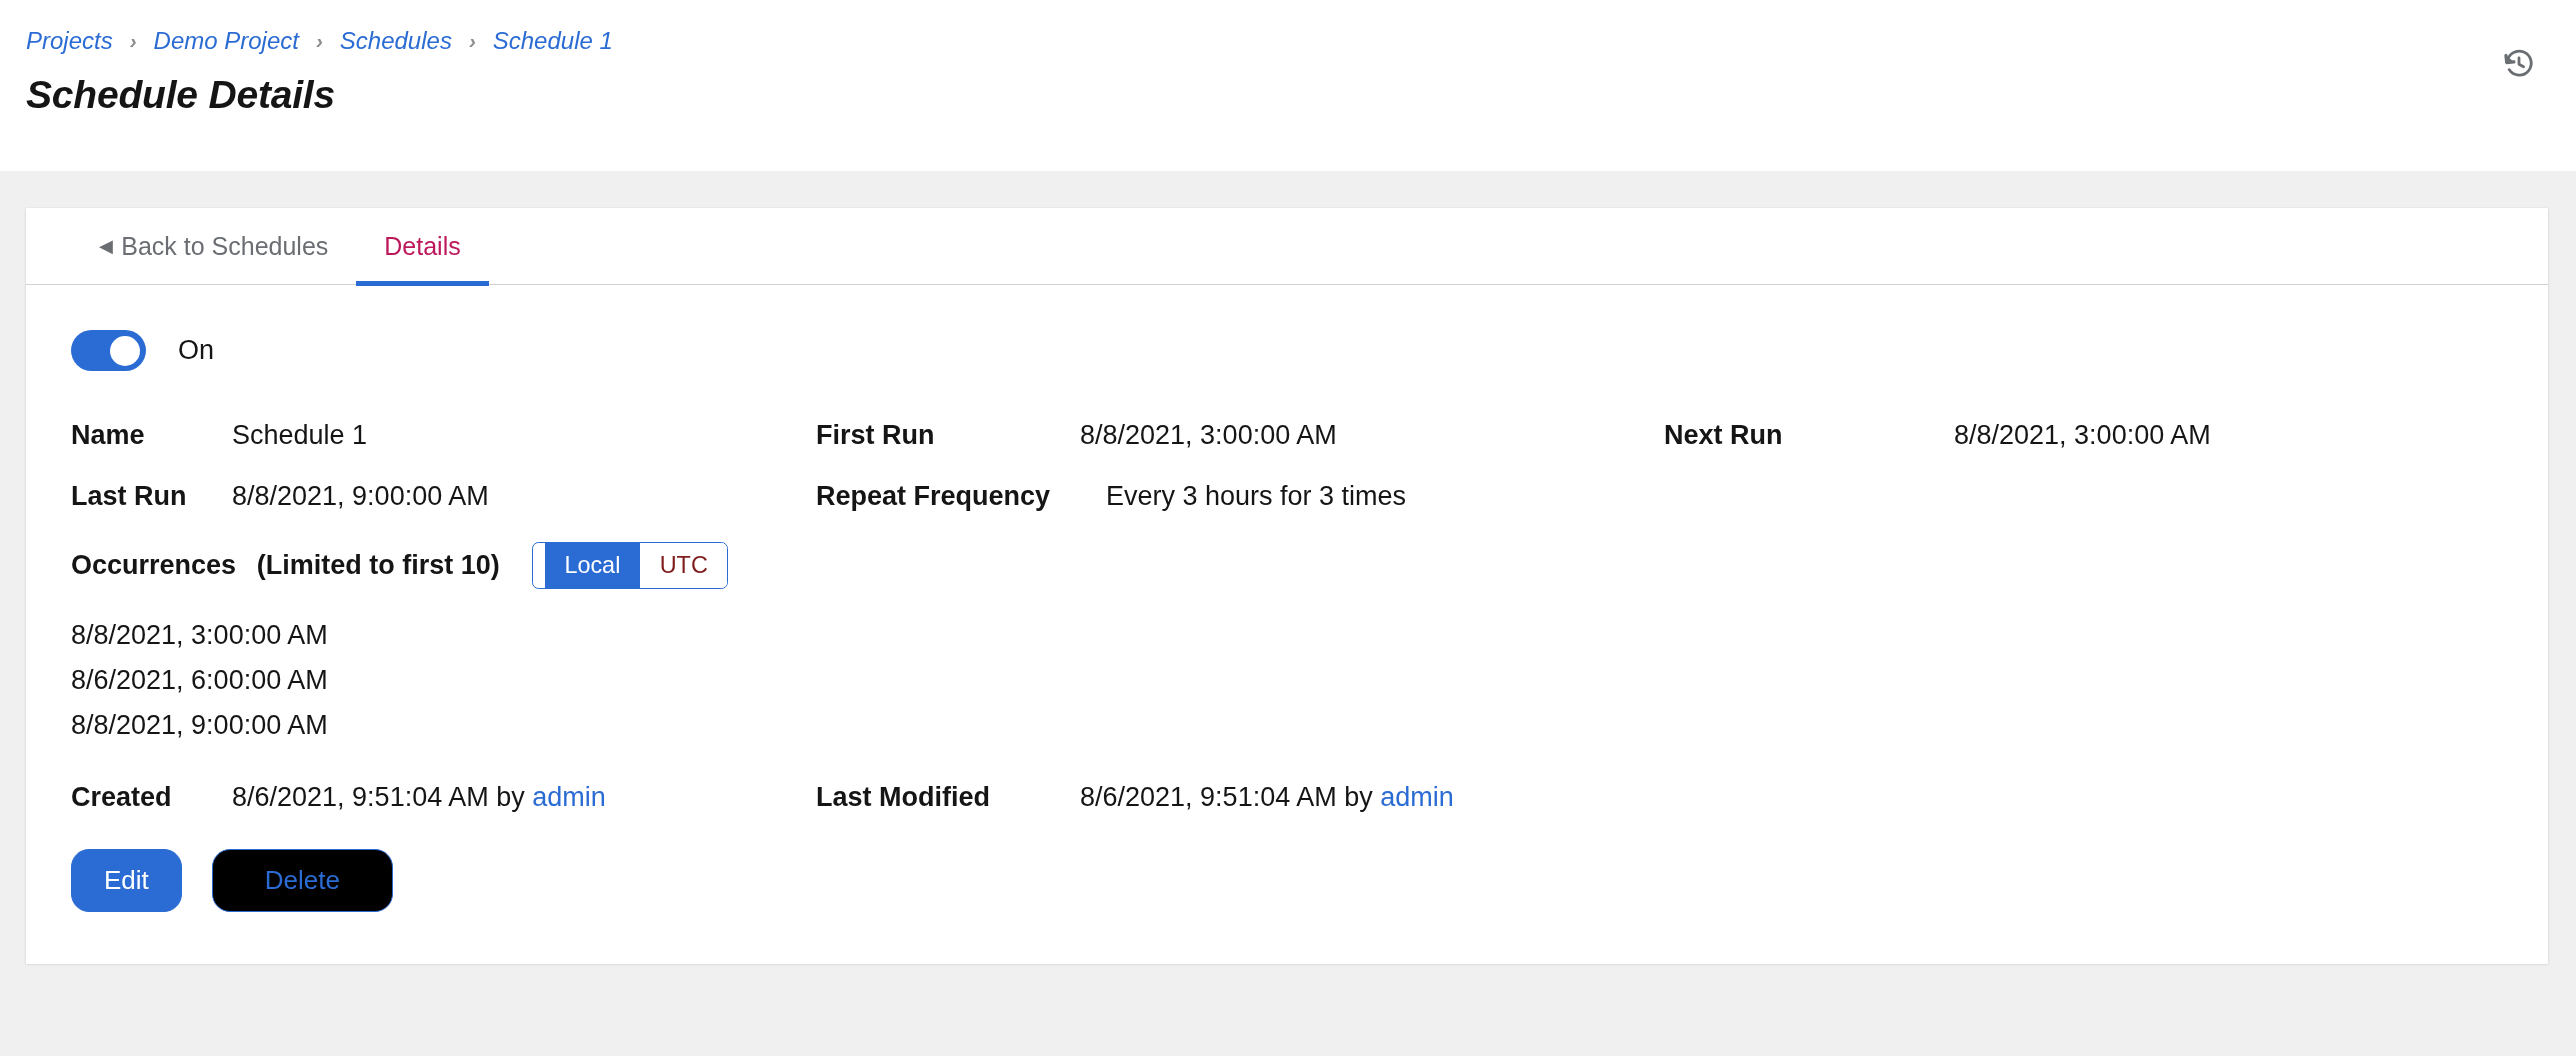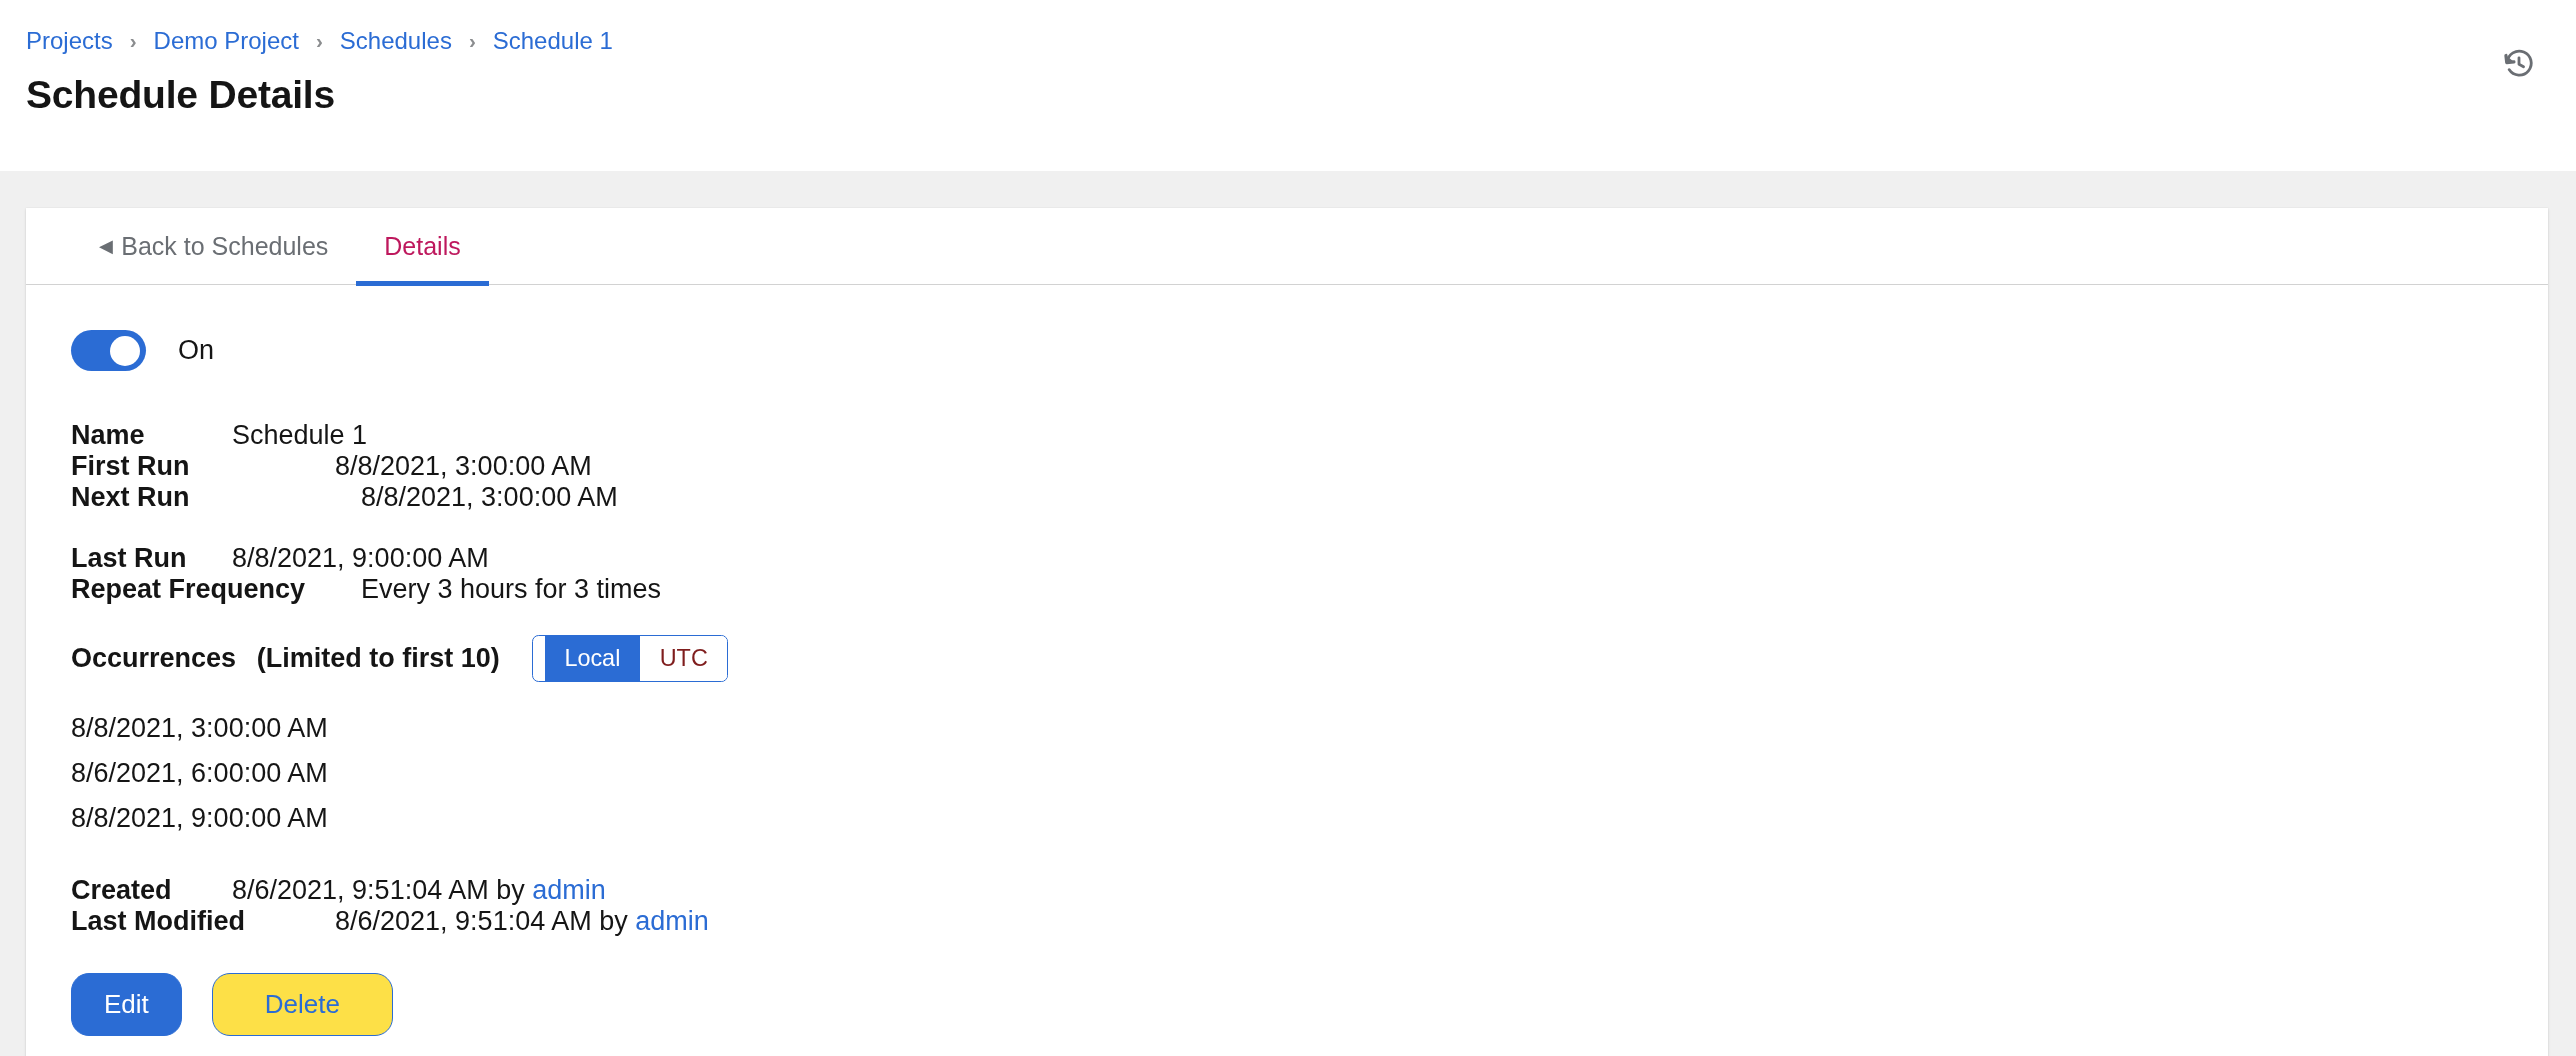--- a/index.html
+++ b/index.html
@@ -12,20 +12,21 @@
     font-family: "Liberation Sans", sans-serif;
     -webkit-font-smoothing: antialiased;
   }
 
   
   .page-header {
     background: #ffffff;
     height: 171px;
     padding: 26px 37px 0 26px;
     position: relative;
+    font-style: italic;
   }
   .breadcrumb {
     display: flex;
     align-items: center;
     font-size: 24px;
     line-height: 28px;
     height: 30px;
     white-space: nowrap;
   }
   .crumb-link {
@@ -145,21 +146,20 @@
 
   
   .details {
     padding: 0 45px;
     margin-top: 49px;
   }
   .row {
     display: flex;
     align-items: flex-start;
     margin-bottom: 30px;
-    flex-direction: column;
   }
   .col {
     display: flex;
     align-items: baseline;
   }
   .col-1 { width: 745px; flex: none; }
   .col-2 { width: 848px; flex: none; }
   .col-3 { width: 843px; flex: none; }
 
   .f-label {
@@ -242,21 +242,21 @@
     padding: 15px 32px;
     cursor: pointer;
     line-height: 1.2;
   }
   .btn-primary {
     background: #2b6cd4;
     color: #ffffff;
     border: 0.9px solid #2b6cd4;
   }
   .btn-secondary {
-    background: #fde047;
+    background: #000000;
     color: #2b6cd4;
     border: 0.9px solid #2b6cd4;
     margin-left: 30px;
     padding-left: 52px;
     padding-right: 52px;
   }
 </style>
 </head>
 <body>
 

